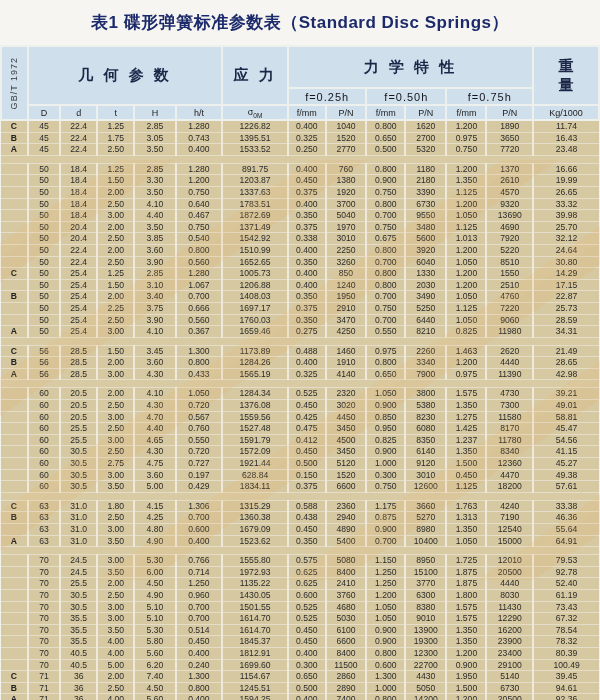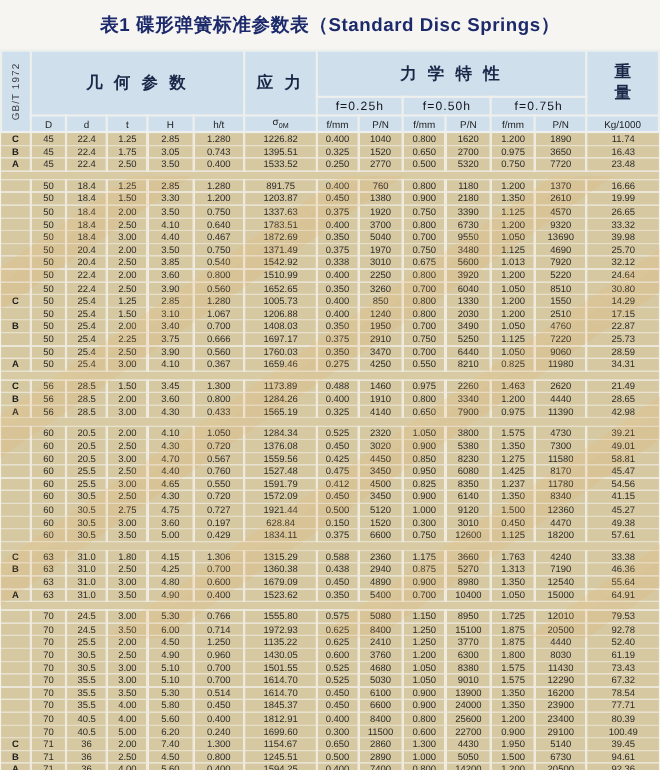--- a/index.html
+++ b/index.html
@@ -781,37 +781,37 @@
           <td class="lbl"></td>
           <td>70</td>
           <td>35.5</td>
           <td>4.00</td>
           <td>5.80</td>
           <td>0.450</td>
           <td>1845.37</td>
           <td>0.450</td>
           <td>6600</td>
           <td>0.900</td>
-          <td>24000</td>
+          <td>19300</td>
           <td>1.350</td>
           <td>23900</td>
-          <td>77.71</td>
+          <td>78.32</td>
         </tr>
         <tr>
           <td class="lbl"></td>
           <td>70</td>
           <td>40.5</td>
           <td>4.00</td>
           <td>5.60</td>
           <td>0.400</td>
           <td>1812.91</td>
           <td>0.400</td>
           <td>8400</td>
           <td>0.800</td>
-          <td>25600</td>
+          <td>12300</td>
           <td>1.200</td>
           <td>23400</td>
           <td>80.39</td>
         </tr>
         <tr>
           <td class="lbl"></td>
           <td>70</td>
           <td>40.5</td>
           <td>5.00</td>
           <td>6.20</td>

